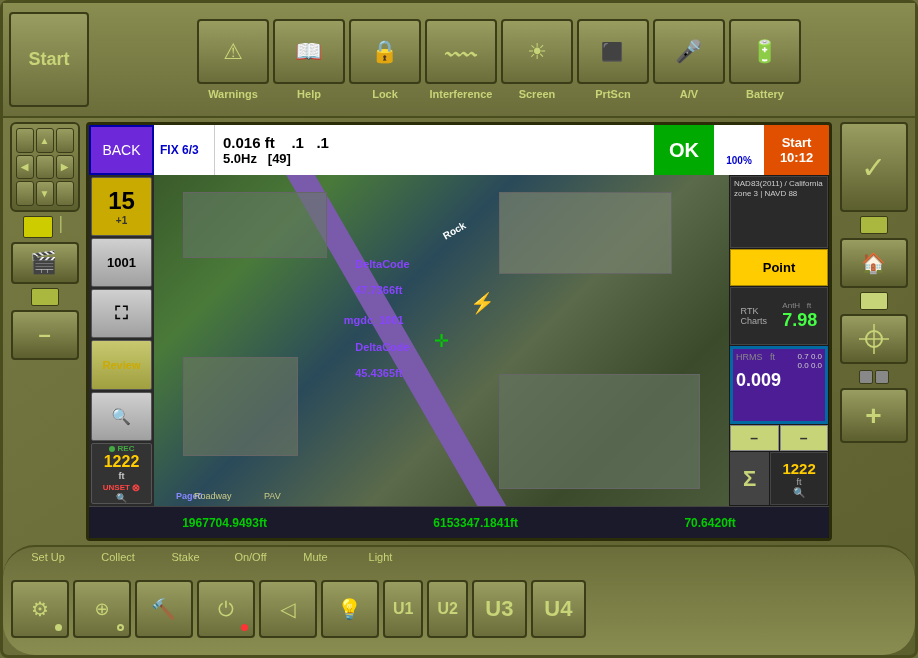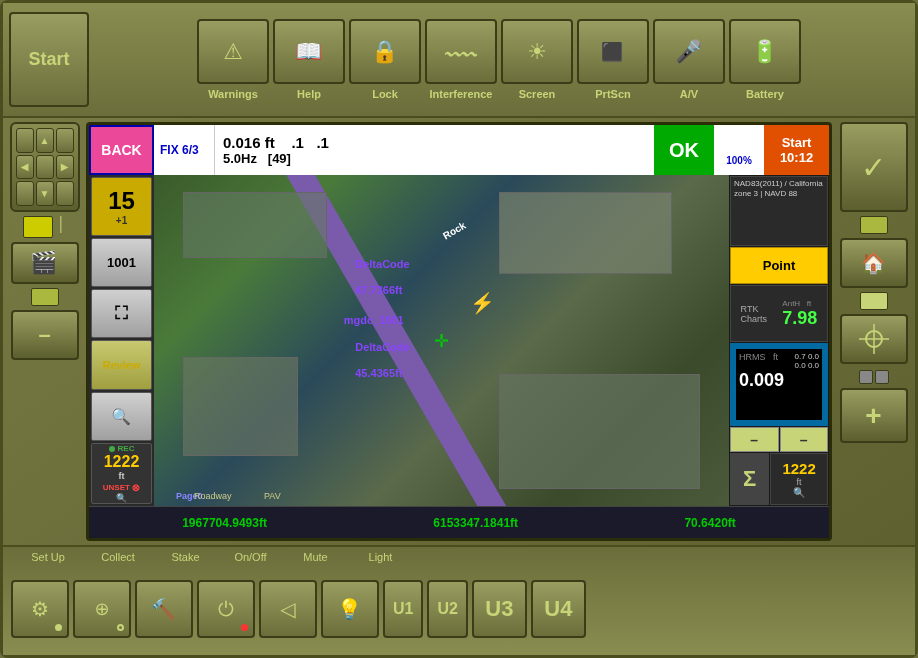--- a/index.html
+++ b/index.html
@@ -192,24 +192,24 @@
     }
 
     
     .display-top {
       display: flex;
       height: 50px;
       background: #1a1a1a;
     }
 
     .back-btn {
-      background: #ec4899;
+      background: #6d28d9;
       color: #fff;
       font-size: 14px;
-      font-weight: bold;
+      font-weight: normal;
       width: 65px;
       display: flex;
       align-items: center;
       justify-content: center;
       border: 2px solid #0000aa;
       cursor: pointer;
       flex-shrink: 0;
     }
 
     .fix-info {
@@ -409,22 +409,22 @@
       flex-direction: column;
     }
 
     .big-num {
       color: #44ff44;
       font-size: 18px;
       font-weight: bold;
     }
 
     .hrms-box {
-      background: #000000;
-      border: 6px solid #0369a1;
+      background: #4c1d95;
+      border: 3px solid #0369a1;
       padding: 3px;
       color: #aaa;
       font-size: 9px;
     }
 
     .sum-box {
       background: #333;
       border: 1px solid #444;
       display: flex;
       align-items: center;
@@ -529,20 +529,21 @@
       justify-content: center;
     }
 
     
     .bottom-toolbar {
       background: linear-gradient(180deg, #6b6e3a, #8a8d50);
       border-top: 2px solid #4a4d1e;
       height: 110px;
       display: flex;
       flex-direction: column;
+      border-radius: 32px;
     }
 
     .bottom-labels {
       display: flex;
       padding: 4px 10px 0;
       gap: 0;
     }
 
     .bottom-label {
       color: #c8d478;

